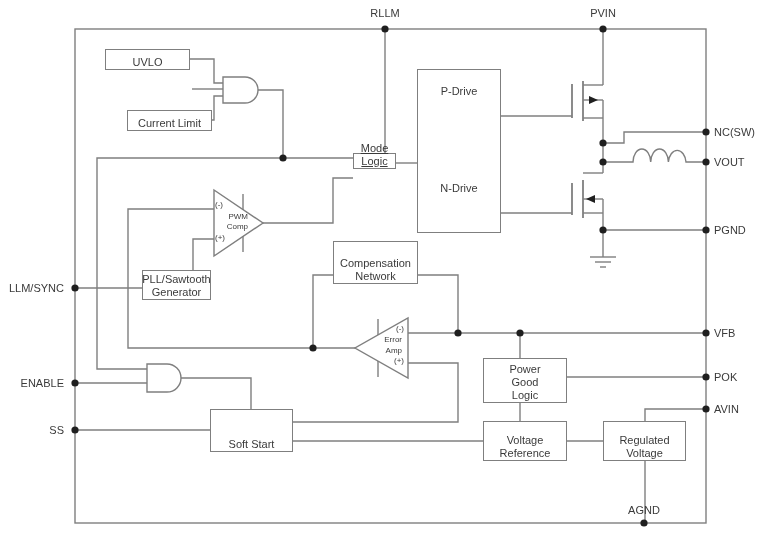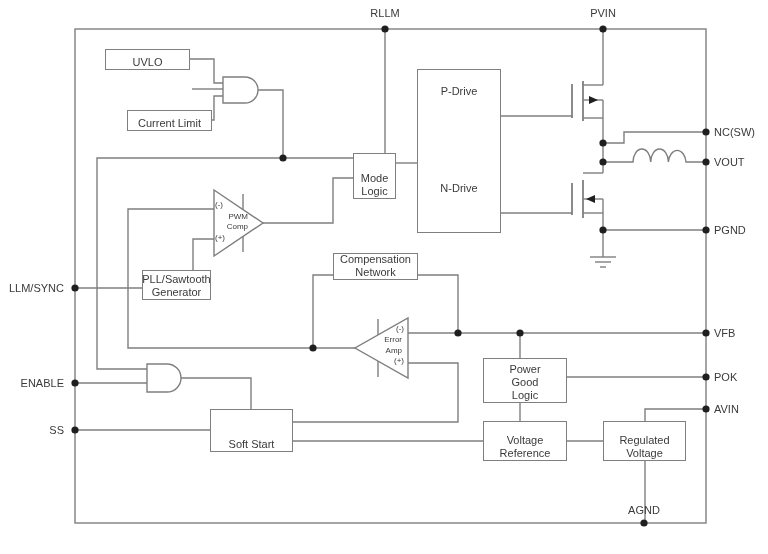--- a/index.html
+++ b/index.html
@@ -171,33 +171,33 @@
       <circle class="dot" cx="706" cy="409" r="3.6"></circle>
     </g>
   </svg>
 
   <div class="block" style="left:105px;top:49px;width:85px;height:21px;">
     <span>UVLO</span>
   </div>
   <div class="block" style="left:107px;top:110px;width:85px;height:21px;margin-left:20px;">
     <span>Current Limit</span>
   </div>
-  <div class="block" style="left:353px;top:153px;width:43px;height:46px;">
+  <div class="block" style="left:353px;top:153px;width:43px;height:16px;text-decoration:underline;">
     <span>Mode</span>
     <span>Logic</span>
   </div>
   <div class="block" style="left:417px;top:69px;width:84px;height:164px;justify-content:flex-start;">
     <span class="inner-lbl" style="top:15px;">P-Drive</span>
     <span class="inner-lbl" style="top:112px;">N-Drive</span>
   </div>
   <div class="block" style="left:142px;top:270px;width:69px;height:30px;">
     <span>PLL/Sawtooth</span>
     <span>Generator</span>
   </div>
-  <div class="block" style="left:333px;top:253px;width:85px;height:27px;">
+  <div class="block" style="left:333px;top:241px;width:85px;height:43px;">
     <span>Compensation</span>
     <span>Network</span>
   </div>
   <div class="block" style="left:210px;top:409px;width:83px;height:43px;">
     <span>Soft Start</span>
   </div>
   <div class="block" style="left:483px;top:358px;width:84px;height:45px;">
     <span>Power</span>
     <span>Good</span>
     <span>Logic</span>

